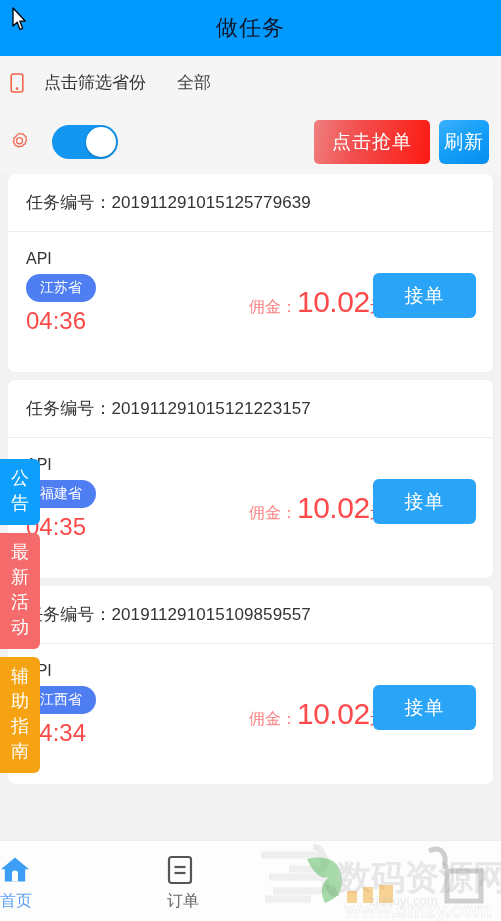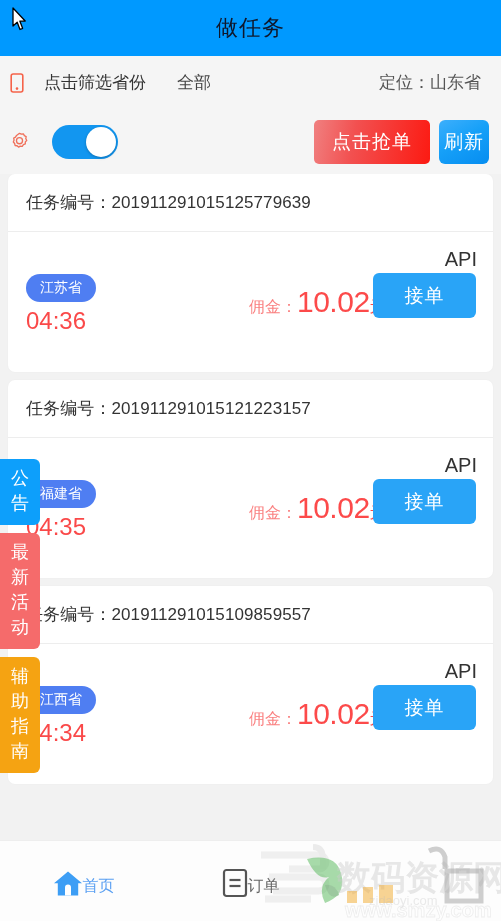--- a/index.html
+++ b/index.html
@@ -158,24 +158,23 @@
     font-size: 17px;
     color: #333333;
     letter-spacing: 0.1px;
   }
   .task-body {
     height: 140px;
     position: relative;
     padding: 14px 16px 0 18px;
   }
   .task-type {
-    font-size: 20px;
+    font-size: 16px;
     color: #333333;
     line-height: 26px;
-    text-align: right;
   }
   .province-badge {
     display: inline-block;
     background: #4f7ef2;
     color: #ffffff;
     font-size: 14px;
     border-radius: 15px;
     padding: 5px 14px;
     margin-top: 2px;
   }
@@ -250,22 +249,22 @@
     width: 501px;
     height: 81px;
     background: #fdfdfd;
     border-top: 1px solid #eeeeee;
     display: flex;
     z-index: 30;
   }
   .nav-item {
     flex: 0 0 167px;
     display: flex;
-    flex-direction: row;
-    align-items: center;
+    flex-direction: column;
+    align-items: flex-start;
     justify-content: center;
     padding-top: 4px;
   }
   .nav-icon { height: 30px; display: flex; align-items: center; }
   .nav-label {
     font-size: 16px;
     margin-top: 6px;
   }
   .nav-item.active .nav-label { color: #5ba0f2; }
   .nav-item.inactive .nav-label { color: #666666; }
@@ -294,21 +293,20 @@
 
 <div class="filter-bar">
   <div class="filter-left">
     <svg class="phone-icon" viewBox="0 0 14 20">
       <rect x="1.2" y="1" width="11.6" height="18" rx="2" ry="2" fill="none" stroke="#f5634a" stroke-width="1.6"></rect>
       <circle cx="7" cy="15.6" r="1.3" fill="#f5634a"></circle>
     </svg>
     <span class="filter-label">点击筛选省份</span>
     <span class="filter-value">全部</span>
   </div>
-  <div class="filter-right">定位：山东省</div>
 </div>
 
 <div class="price-bar">
   <svg class="gear-icon" viewBox="0 0 20 20">
     <path d="M10 1.4 L12 2.3 L14.1 1.9 L15.1 3.8 L17 4.8 L16.6 6.9 L17.6 8.9 L16.1 10.4 L16.1 12.6
              L14.1 13.3 L12.9 15.1 L10.8 14.8 L9 15.9 L7.4 14.5 L5.3 14.2 L4.9 12.1 L3.5 10.5
              L4.3 8.5 L3.9 6.4 L5.8 5.4 L6.9 3.6 Z" fill="none" stroke="#f0705a" stroke-width="1.4" stroke-linejoin="round"></path>
     <circle cx="10" cy="9.2" r="3.2" fill="none" stroke="#f0705a" stroke-width="1.4"></circle>
   </svg>
   <div class="switch">

